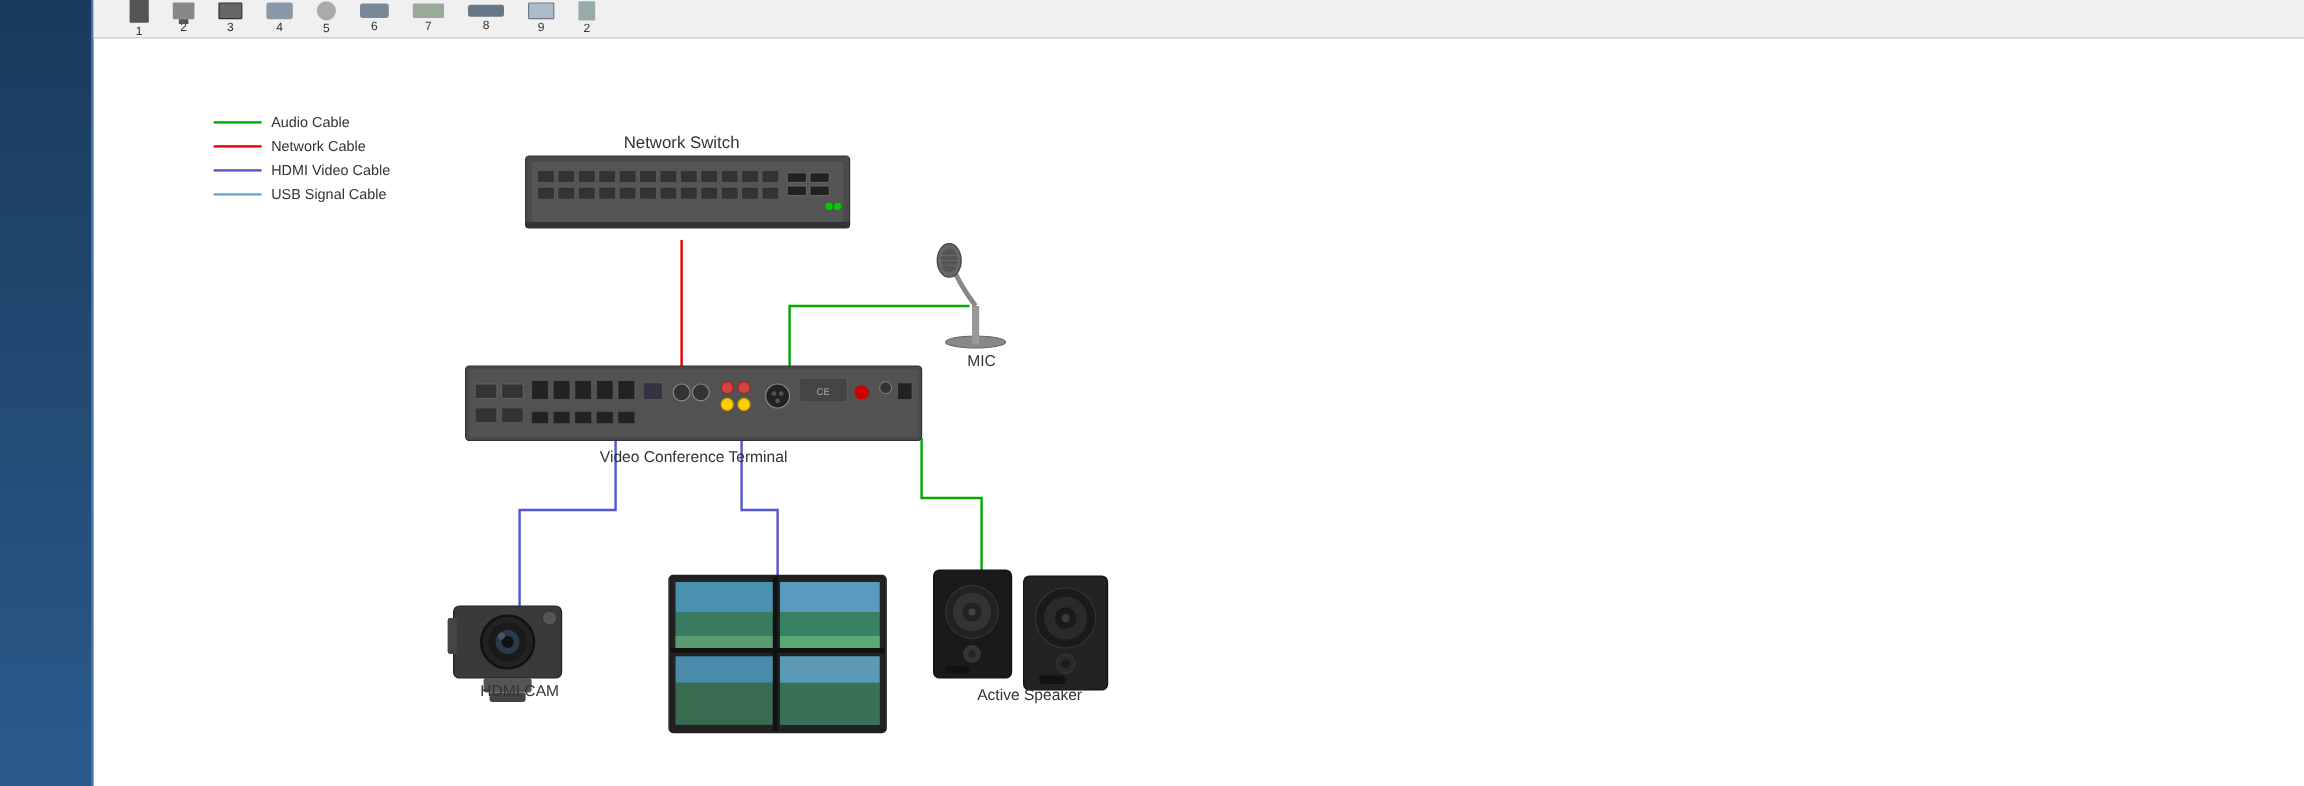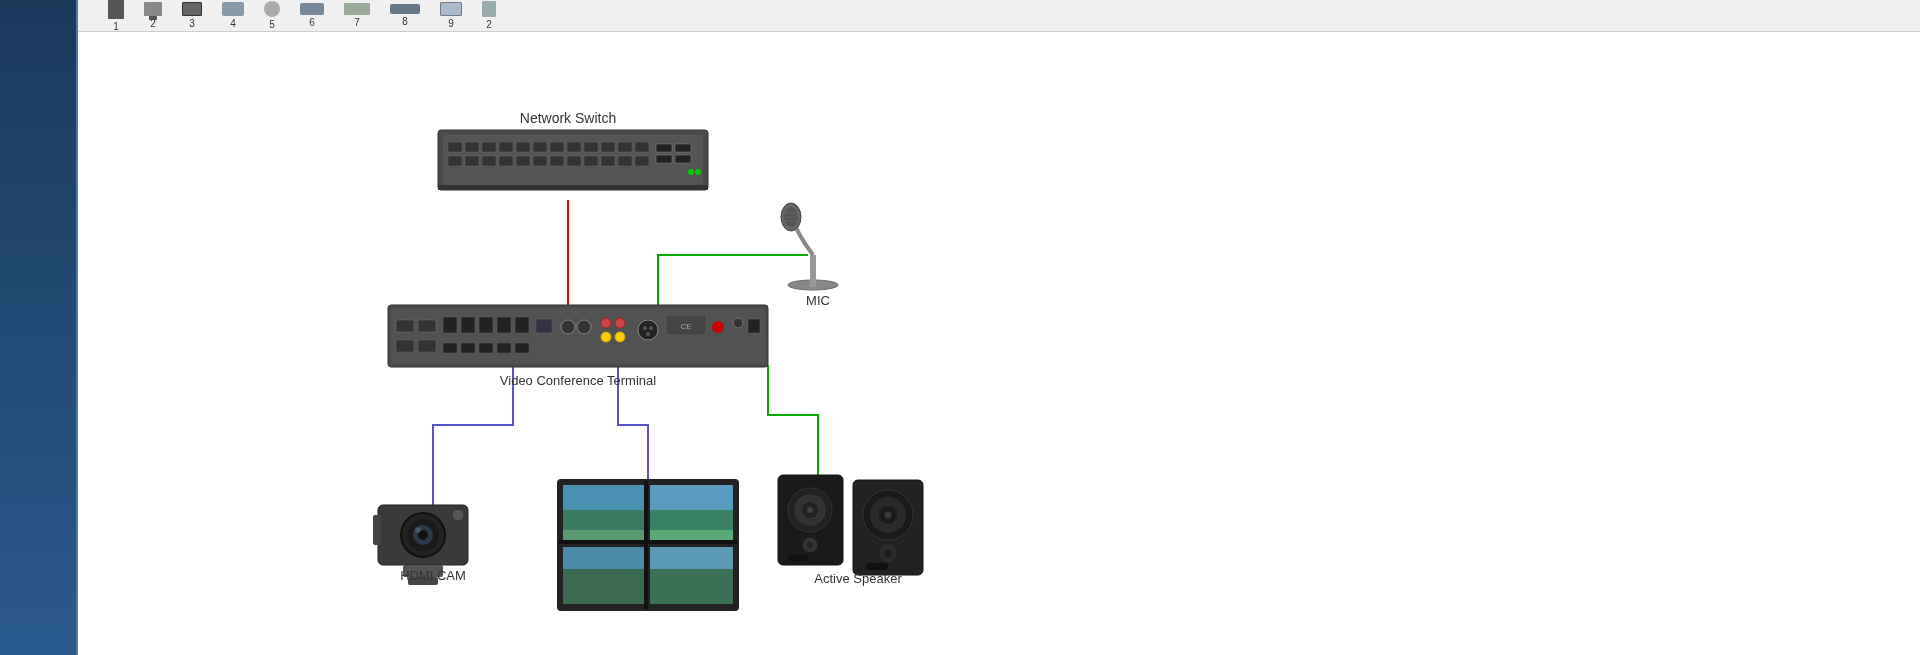--- a/index.html
+++ b/index.html
@@ -131,20 +131,38 @@
         <div style="width:22px;height:14px;background:#aabbcc;border-radius:1px;margin-bottom:2px;border:1px solid #778;"></div>
         <span style="font-size:10px;">9</span>
       </div>
       <div class="thumb-item">
         <div style="width:14px;height:16px;background:#99aaaa;border-radius:1px;margin-bottom:2px;"></div>
         <span style="font-size:10px;">2</span>
       </div>
     </div>
   </div>
 
+  <div class="legend">
+    <div class="legend-item">
+      <div class="legend-line" style="background:#00aa00;"></div>
+      <span>Audio Cable</span>
+    </div>
+    <div class="legend-item">
+      <div class="legend-line" style="background:#ee0000;"></div>
+      <span>Network Cable</span>
+    </div>
+    <div class="legend-item">
+      <div class="legend-line" style="background:#5555cc;"></div>
+      <span>HDMI Video Cable</span>
+    </div>
+    <div class="legend-item">
+      <div class="legend-line" style="background:#66aacc;"></div>
+      <span>USB Signal Cable</span>
+    </div>
+  </div>
 
   <svg style="position:absolute; top:35px; left:180px; width:1300px; height:610px;" viewBox="0 0 1300 610" xmlns="http://www.w3.org/2000/svg">
 
     <line x1="310" y1="165" x2="310" y2="270" stroke="#ee0000" stroke-width="2"></line>
 
     <polyline points="550,220 400,220 400,270" fill="none" stroke="#00aa00" stroke-width="2"></polyline>
 
     <polyline points="510,330 510,380 560,380 560,510" fill="none" stroke="#00aa00" stroke-width="2"></polyline>
 
     <polyline points="255,330 255,390 175,390 175,490" fill="none" stroke="#5555cc" stroke-width="2"></polyline>

